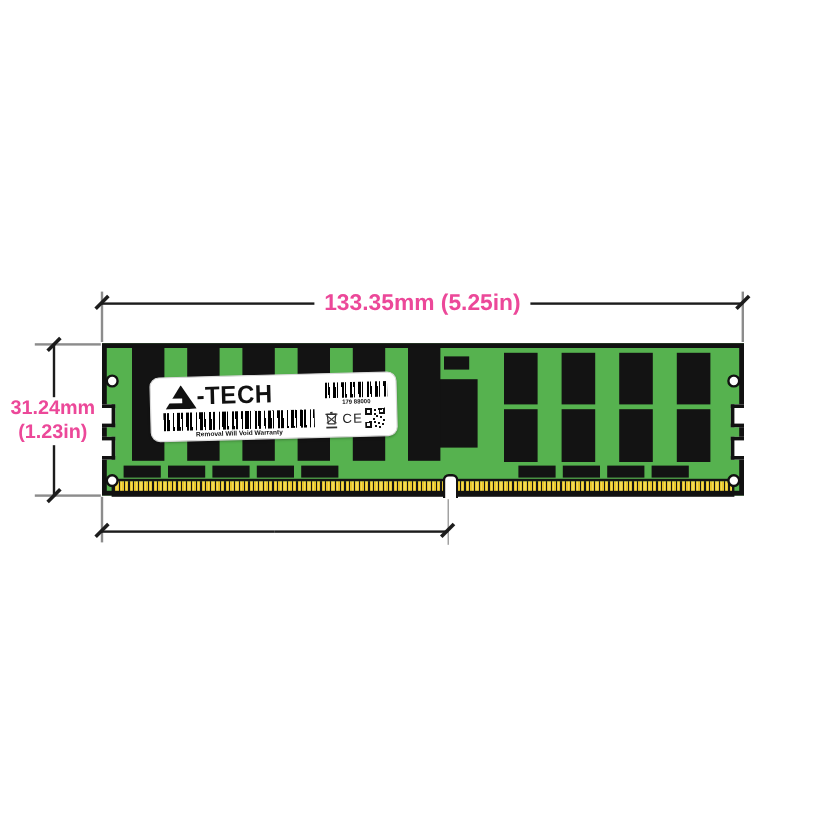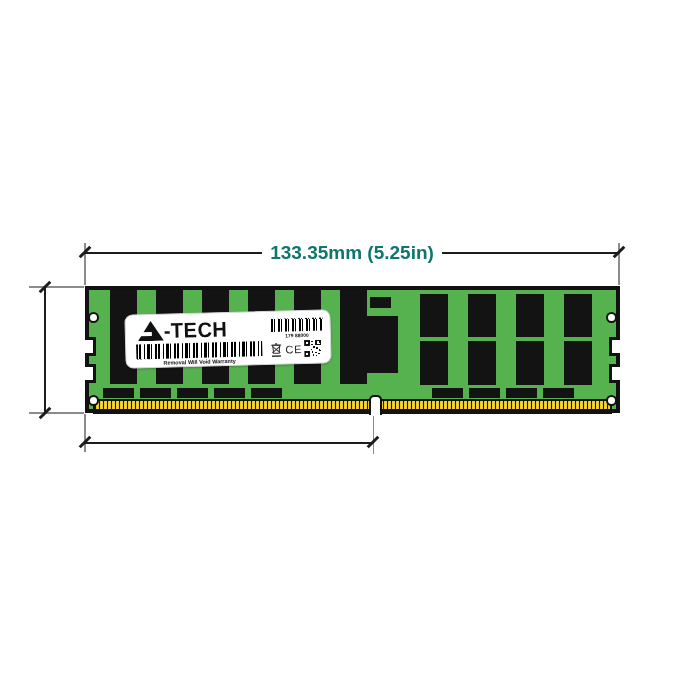--- a/index.html
+++ b/index.html
@@ -41,21 +41,21 @@
   .warranty{position:absolute;left:10px;top:45px;width:126px;text-align:center;font-size:5.5px;
     font-weight:bold;color:#111;}
   .weee{position:absolute;left:144px;top:30px;}
   .ce{position:absolute;left:159px;top:32px;font-size:11px;font-weight:normal;color:#222;
     letter-spacing:1px;}
   .qr{position:absolute;left:178px;top:29px;}
 
   
   .dim-h{position:absolute;display:flex;align-items:center;height:17px;z-index:8;}
   .dim-h .seg{flex:1;height:2px;background:#1c1c1c;}
-  .dim-text{font-weight:bold;color:#0f766e;white-space:nowrap;}
+  .dim-text{font-weight:bold;color:#ec4899;white-space:nowrap;}
   .dim-h .dim-text{padding:0 8px;font-size:19px;}
   .dim-v-line{position:absolute;width:2px;background:#1c1c1c;z-index:8;}
   .dim-v-text{position:absolute;left:4px;top:331px;width:80px;text-align:center;background:#fff;
     font-size:16.5px;line-height:1.2;z-index:9;}
   .dim-v-text span{display:block;}
   .tick{position:absolute;width:3px;height:15px;background:#1c1c1c;
     transform:translate(-50%,-50%) rotate(45deg);z-index:10;}
   .ext-v{position:absolute;width:1.5px;background:#8c8c8c;z-index:7;}
   .ext-h{position:absolute;height:1.5px;background:#8c8c8c;z-index:7;}
 </style>
@@ -152,20 +152,24 @@
     <div class="seg"></div>
     <div class="dim-text">133.35mm (5.25in)</div>
     <div class="seg"></div>
   </div>
   <div class="ext-v" style="left:84px;top:243px;height:42px"></div>
   <div class="ext-v" style="left:618px;top:243px;height:42px"></div>
   <div class="tick" style="left:85px;top:252px"></div>
   <div class="tick" style="left:619px;top:252px"></div>
 
   <div class="dim-v-line" style="left:44px;top:287px;height:126px"></div>
+  <div class="dim-v-text dim-text">
+    <span>31.24mm</span>
+    <span>(1.23in)</span>
+  </div>
   <div class="ext-h" style="left:29px;top:286px;width:55px"></div>
   <div class="ext-h" style="left:29px;top:412px;width:55px"></div>
   <div class="tick" style="left:45px;top:287px"></div>
   <div class="tick" style="left:45px;top:413px"></div>
 
   <div class="dim-h" style="left:85px;top:434px;width:288px">
     <div class="seg"></div>
     <div class="seg"></div>
   </div>
   <div class="ext-v" style="left:84px;top:414px;height:38px"></div>

